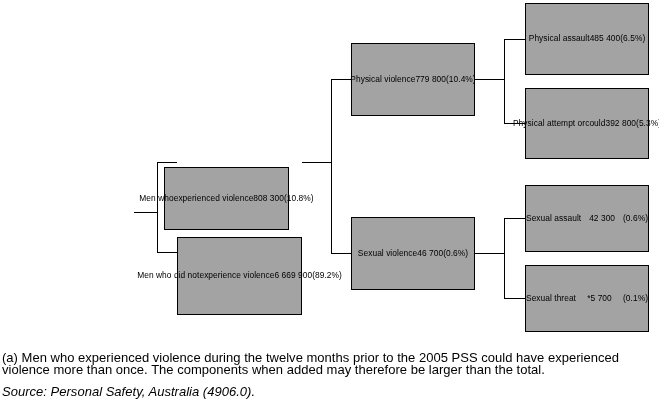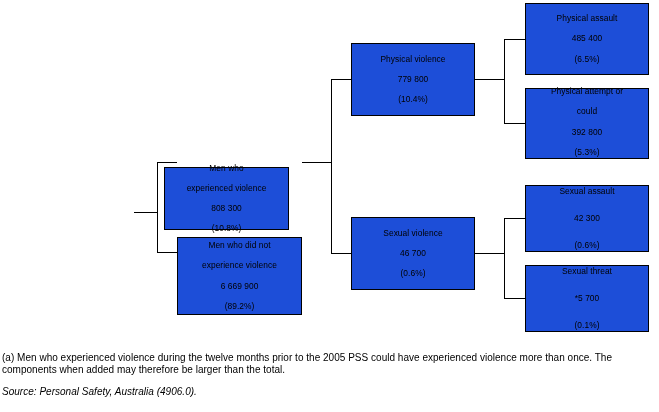--- a/index.html
+++ b/index.html
@@ -19,44 +19,42 @@
     position: absolute;
     left: 0;
     top: 0;
     width: 659px;
     height: 345px;
   }
   .node {
     position: absolute;
     box-sizing: border-box;
     border: 1px solid #000000;
-    background: #1d4ed8;
+    background: #a3a3a3;
     display: flex;
-    flex-direction: column;
     align-items: center;
     justify-content: center;
     text-align: center;
     font-size: 8.4px;
     line-height: 11.2px;
     letter-spacing: 0.05px;
-    gap: 9px;
   }
   .node .line {
     display: block;
     white-space: pre;
   }
 
   
   #node-all-men          { left: 10px;  top: 178px; width: 124px; height: 70px; }
   #node-experienced      { left: 164px; top: 131px; width: 125px; height: 63px; margin-top: 36px; }
   #node-not-experienced  { left: 177px; top: 213px; width: 125px; height: 78px; margin-top: 24px; }
   #node-physical-violence{ left: 351px; top: 43px;  width: 124px; height: 73px; }
   #node-sexual-violence  { left: 351px; top: 217px; width: 124px; height: 73px; }
   #node-physical-assault { left: 525px; top: 3px;   width: 124px; height: 72px; }
-  #node-physical-threat  { left: 525px; top: 88px;  width: 124px; height: 71px; justify-content: flex-end; }
+  #node-physical-threat  { left: 525px; top: 88px;  width: 124px; height: 71px; }
   #node-sexual-assault   { left: 525px; top: 185px; width: 124px; height: 67px; justify-content: space-between; }
   #node-sexual-threat    { left: 525px; top: 265px; width: 124px; height: 67px; justify-content: space-between; }
 
   
   .conn {
     position: absolute;
     background: #000000;
   }
   .h { height: 1px; }
   .v { width: 1px; }
@@ -86,21 +84,21 @@
   #c4-arm-bot  { left: 504px; top: 298px; width: 21px; height: 1px; }
 
   
   #footnotes {
     position: absolute;
     left: 2px;
     top: 352px;
     width: 655px;
   }
   .footnote {
-    font-size: 10px;
+    font-size: 13px;
     line-height: 11.5px;
     letter-spacing: 0.02px;
   }
   #source-note {
     margin-top: 11px;
     font-style: italic;
   }
 </style>
 </head>
 <body>

